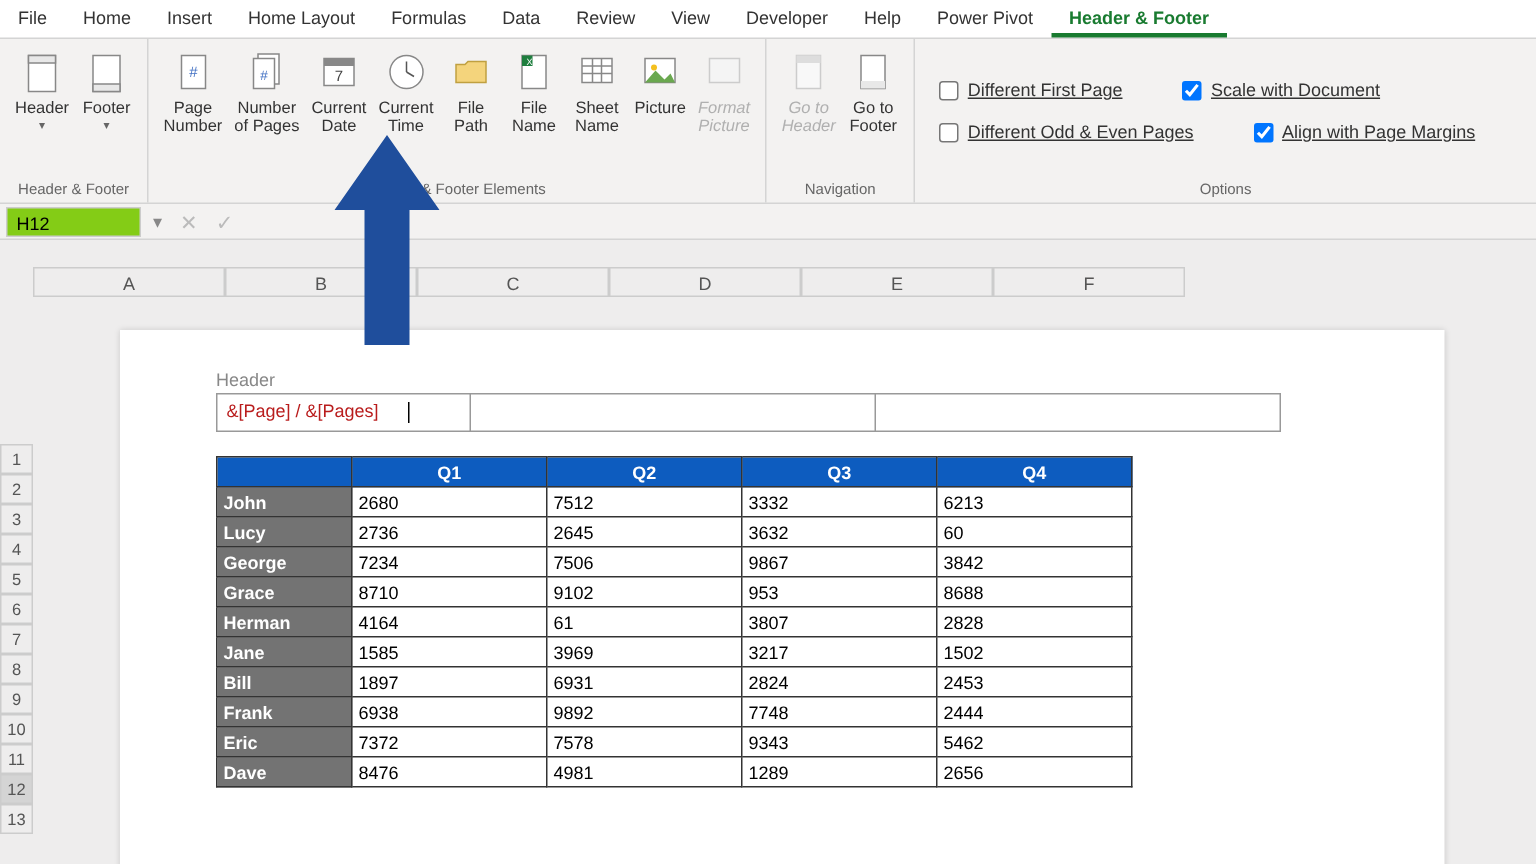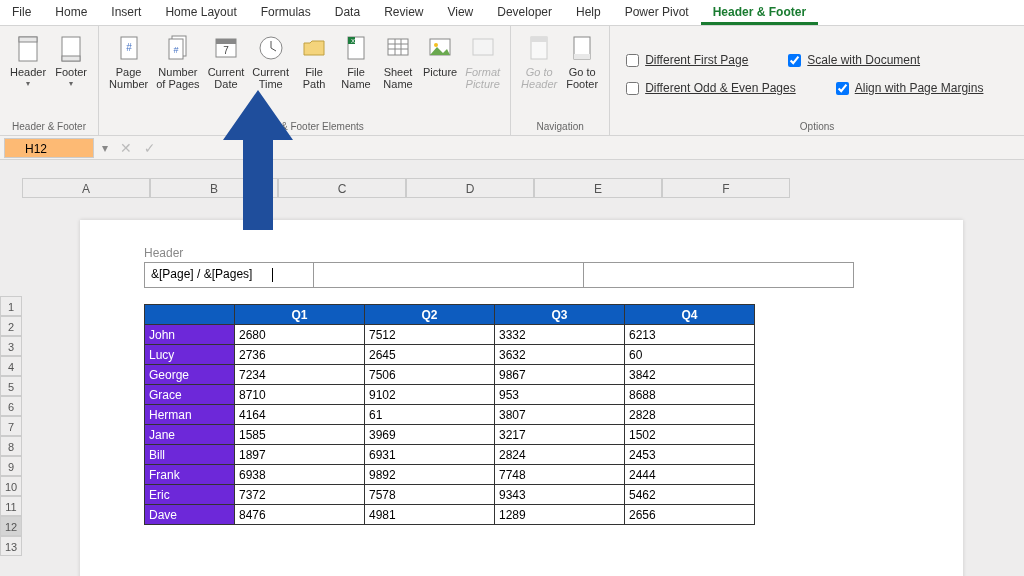--- a/index.html
+++ b/index.html
@@ -14,41 +14,41 @@
 .rbtn { display:flex; flex-direction:column; align-items:center; justify-content:flex-start; padding:2px 4px; cursor:pointer; text-align:center; font-size:11px; color:#333; min-width:42px; }
 .rbtn.disabled { color:#b0b0b0;font-style:italic; }
 .rbtn .ico { width:32px; height:32px; margin-bottom:2px; display:flex; align-items:center; justify-content:center; }
 .rbtn .lbl { line-height:12px; }
 .drop::after { content:"▾"; font-size:8px; color:#666; display:block; margin-top:1px; }
 .opts { display:flex; flex-direction:column; justify-content:center; padding:0 10px; font-size:12px; gap:14px; flex:1; }
 .optrow { display:flex; gap:40px; }
 .chk { display:flex; align-items:center; gap:6px; color:#333; cursor:pointer;text-decoration:underline; }
 .chk input { width:13px; height:13px; }
 .namebox { display:flex; align-items:center; height:24px; background:#f3f2f1; border-bottom:1px solid #d4d4d4; font-size:12px; }
-.nb-cell { width:90px; padding:0 20px; background:#fdba74; border:1px solid #ccc; height:20px; line-height:20px; margin:0 4px; }
+.nb-cell { width:90px; padding:0 6px; background:#84cc16; border:1px solid #ccc; height:20px; line-height:20px; margin:0 4px; }
 .nb-drop { color:#888; padding:0 4px; }
 .nb-x { color:#bbb; padding:0 8px; font-size:14px; }
 .nb-chk { color:#bbb; padding:0 4px; font-size:14px; }
 .sheet-area { position:relative; background:#eeeded; height:416px; }
 .col-headers { display:flex; position:absolute; top:18px; left:22px; }
 .ch { background:#eeeded; border:1px solid #ccc; height:20px; text-align:center; font-size:12px; color:#555; line-height:20px; }
 .ch-A{width:128px} .ch-B{width:128px} .ch-C{width:128px} .ch-D{width:128px} .ch-E{width:128px} .ch-F{width:128px}
 .row-headers { position:absolute; left:0; top:136px; }
 .rh { width:22px; height:20px; background:#eeeded; border:1px solid #ccc; text-align:center; font-size:11px; color:#555; line-height:20px; }
 .rh.sel { background:#d4d4d4; }
 .page { position:absolute; left:80px; top:60px; width:883px; height:500px; background:#fff; box-shadow:0 0 4px rgba(0,0,0,0.15); }
 .hdr-label { position:absolute; left:64px; top:26px; font-size:12px; color:#888; }
 .hdr-boxes { position:absolute; left:64px; top:42px; display:flex; }
 .hdr-box { height:26px; border:1px solid #999; background:#fff; font-size:12px; padding:4px 6px; }
-.hb1{width:170px; color:#000000;} .hb2{width:270px; border-left:0;} .hb3{width:270px; border-left:0;}
+.hb1{width:170px; color:#b91c1c;} .hb2{width:270px; border-left:0;} .hb3{width:270px; border-left:0;}
 .cursor { display:inline-block; width:1px; height:14px; background:#000; margin-left:20px; vertical-align:middle; }
 .data-table { position:absolute; left:64px; top:84px; border-collapse:collapse; font-size:12px; }
 .data-table th { background:#0d5cbf; color:#fff; border:1px solid #333; height:20px; font-weight:bold; }
 .data-table td { border:1px solid #333; height:20px; padding:0 4px; }
-.data-table td.name { background:#6d28d9; color:#fff; font-weight:normal; width:90px; }
+.data-table td.name { background:#737373; color:#fff; font-weight:bold; width:90px; }
 .data-table td.val { text-align:left; width:130px; background:#fff; }
 .data-table th.corner { width:90px; }
 .data-table th.qh { width:130px; }
 .arrow { position:absolute; left:218px; top:90px; z-index:50; pointer-events:none; }
 svg.ic { width:30px; height:30px; }
 </style>
 </head>
 <body>
 
 <div class="tabs">

